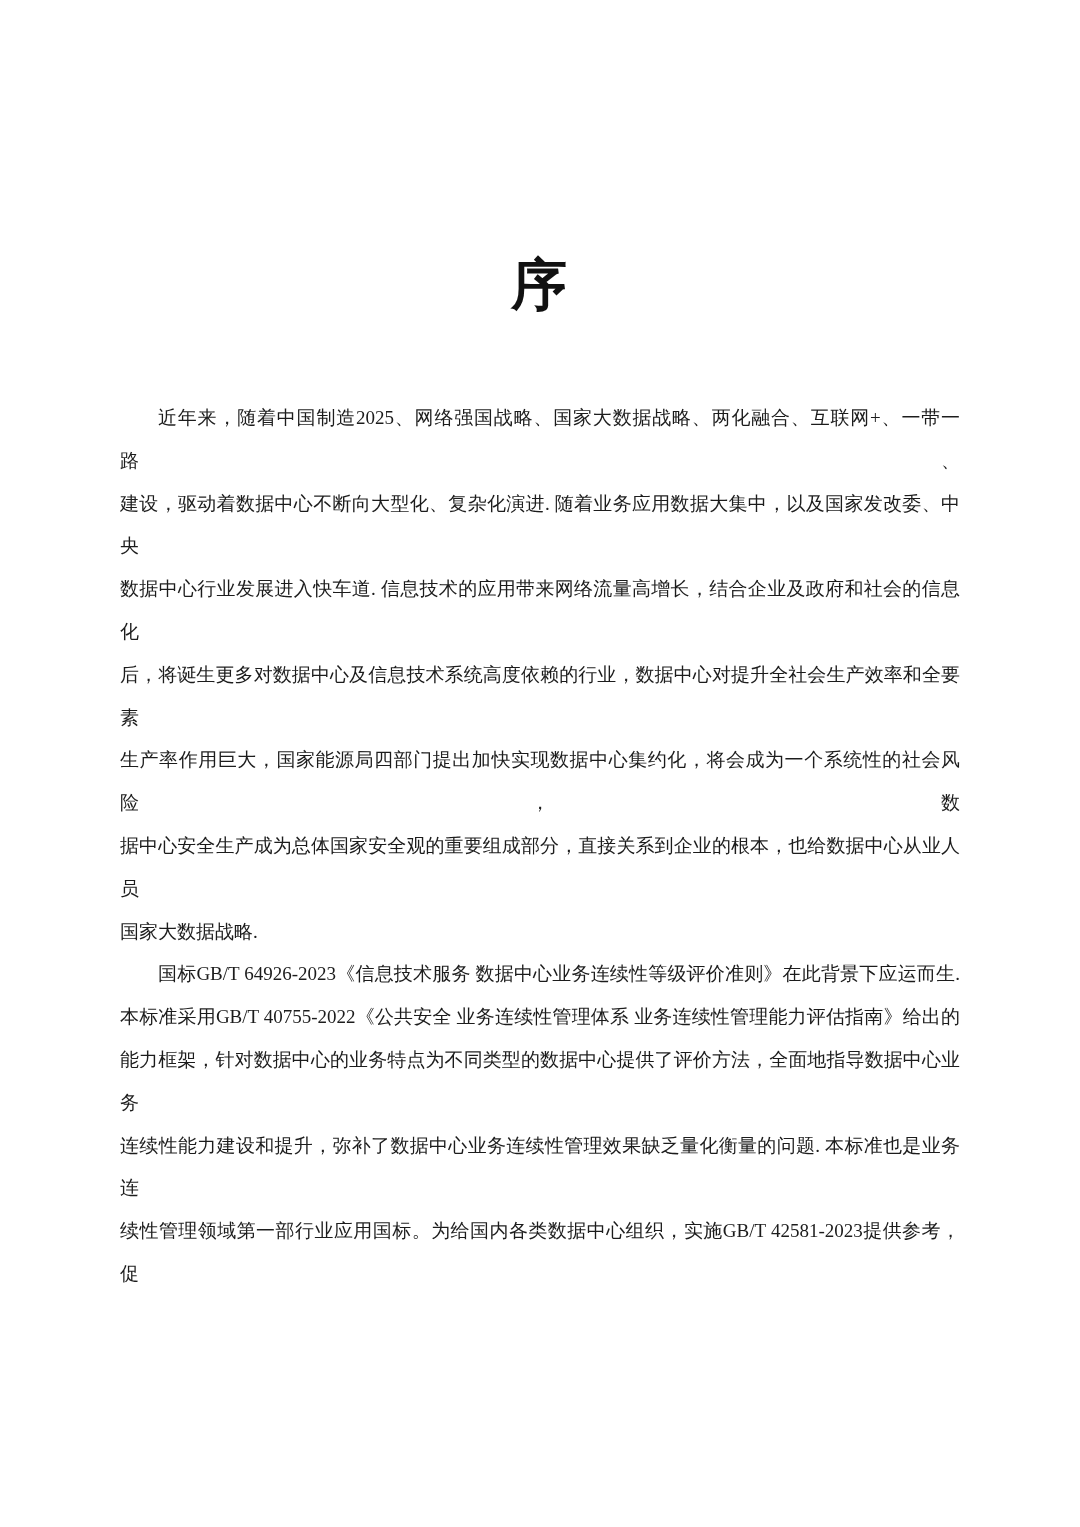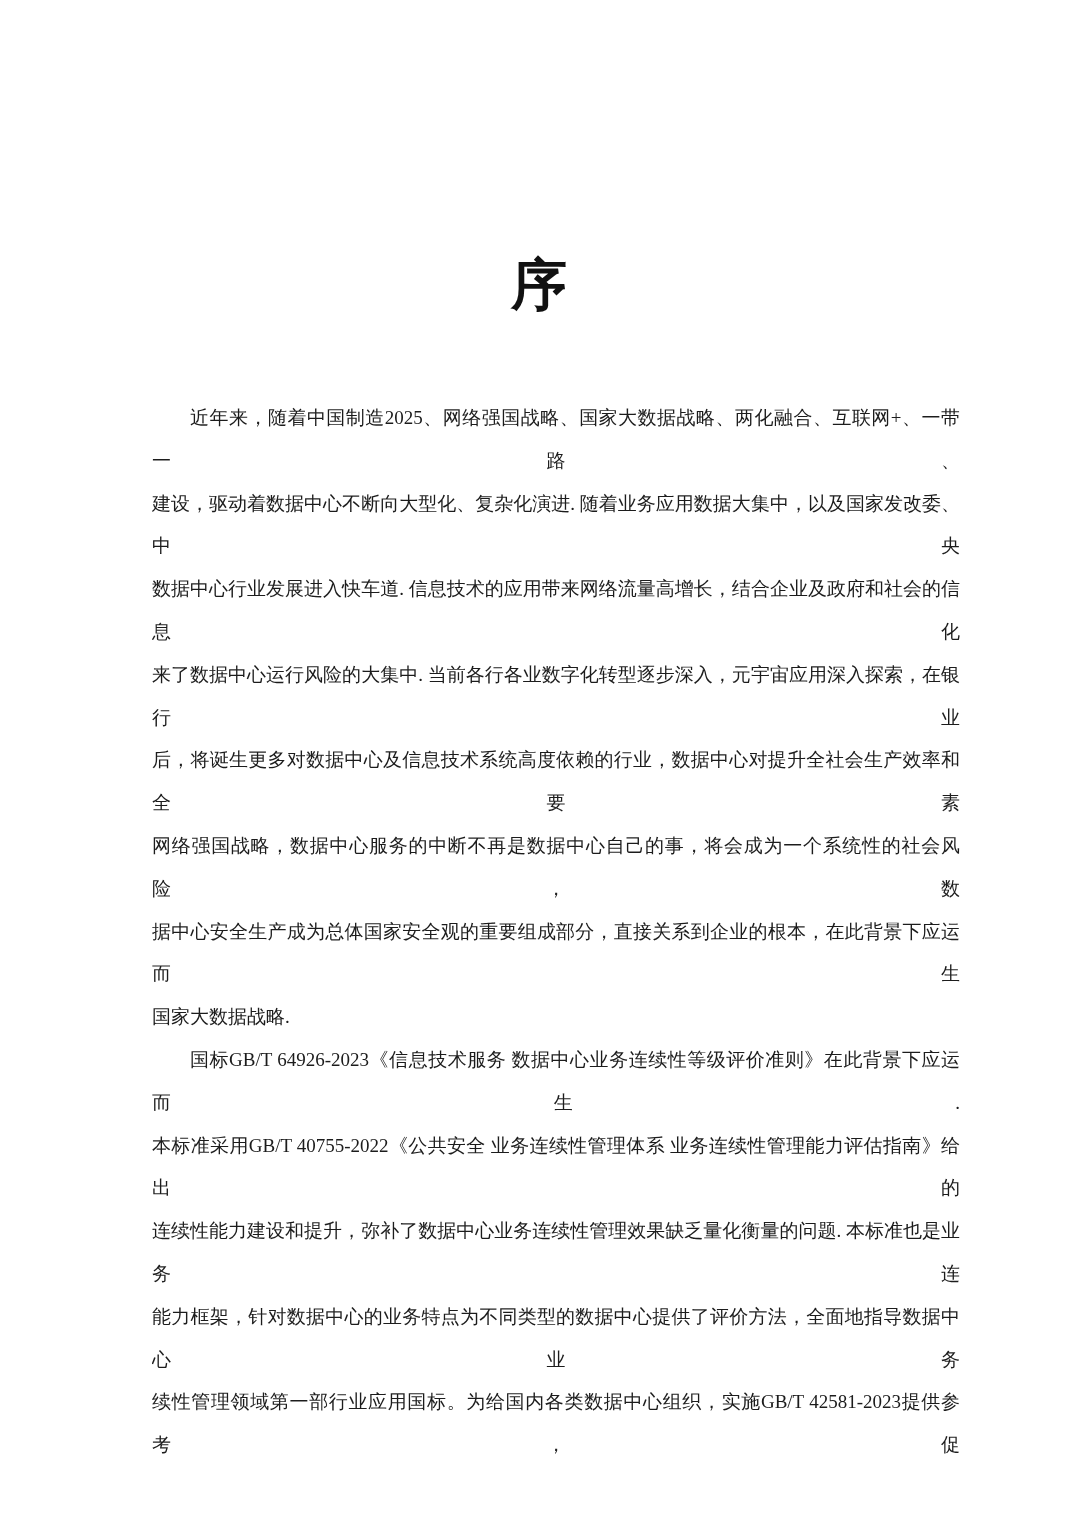--- a/index.html
+++ b/index.html
@@ -32,49 +32,47 @@
     font-size: 19px;
     line-height: 42.8px;
     color: #1c1c1c;
   }
   .para { margin: 0; }
   .line {
     text-align: justify;
     text-align-last: justify;
     overflow: hidden;
     white-space: normal;
-    margin-left: 32px;
   }
   .line.indent { text-indent: 2em; }
   .line.end { text-align-last: left; }
 </style>
 </head>
 <body>
 
 <div class="page">
 
   <h1 class="title">序</h1>
 
   <div class="body-text">
 
     <div class="para">
       <div class="line indent">近年来，随着中国制造2025、网络强国战略、国家大数据战略、两化融合、互联网+、一带一路、</div>
       <div class="line">建设，驱动着数据中心不断向大型化、复杂化演进. 随着业务应用数据大集中，以及国家发改委、中央</div>
       <div class="line">数据中心行业发展进入快车道. 信息技术的应用带来网络流量高增长，结合企业及政府和社会的信息化</div>
-      <div class="line">来了数据中心运行风险的大集中. 当前各行各业数字化转型逐步深入，元宇宙应用深入探索，在银行业</div>
       <div class="line">后，将诞生更多对数据中心及信息技术系统高度依赖的行业，数据中心对提升全社会生产效率和全要素</div>
-      <div class="line">网络强国战略，数据中心服务的中断不再是数据中心自己的事，将会成为一个系统性的社会风险，数</div>
-      <div class="line">据中心安全生产成为总体国家安全观的重要组成部分，直接关系到企业的根本，在此背景下应运而生</div>
+      <div class="line">生产率作用巨大，国家能源局四部门提出加快实现数据中心集约化，将会成为一个系统性的社会风险，数</div>
+      <div class="line">据中心安全生产成为总体国家安全观的重要组成部分，直接关系到企业的根本，也给数据中心从业人员</div>
       <div class="line end">国家大数据战略.</div>
     </div>
 
     <div class="para">
       <div class="line indent">国标GB/T 64926-2023《信息技术服务 数据中心业务连续性等级评价准则》在此背景下应运而生.</div>
       <div class="line">本标准采用GB/T 40755-2022《公共安全 业务连续性管理体系 业务连续性管理能力评估指南》给出的</div>
+      <div class="line">能力框架，针对数据中心的业务特点为不同类型的数据中心提供了评价方法，全面地指导数据中心业务</div>
       <div class="line">连续性能力建设和提升，弥补了数据中心业务连续性管理效果缺乏量化衡量的问题. 本标准也是业务连</div>
-      <div class="line">能力框架，针对数据中心的业务特点为不同类型的数据中心提供了评价方法，全面地指导数据中心业务</div>
       <div class="line">续性管理领域第一部行业应用国标。为给国内各类数据中心组织，实施GB/T 42581-2023提供参考，促</div>
 
     </div>
 
   </div>
 
 </div>
 
 </body></html>

